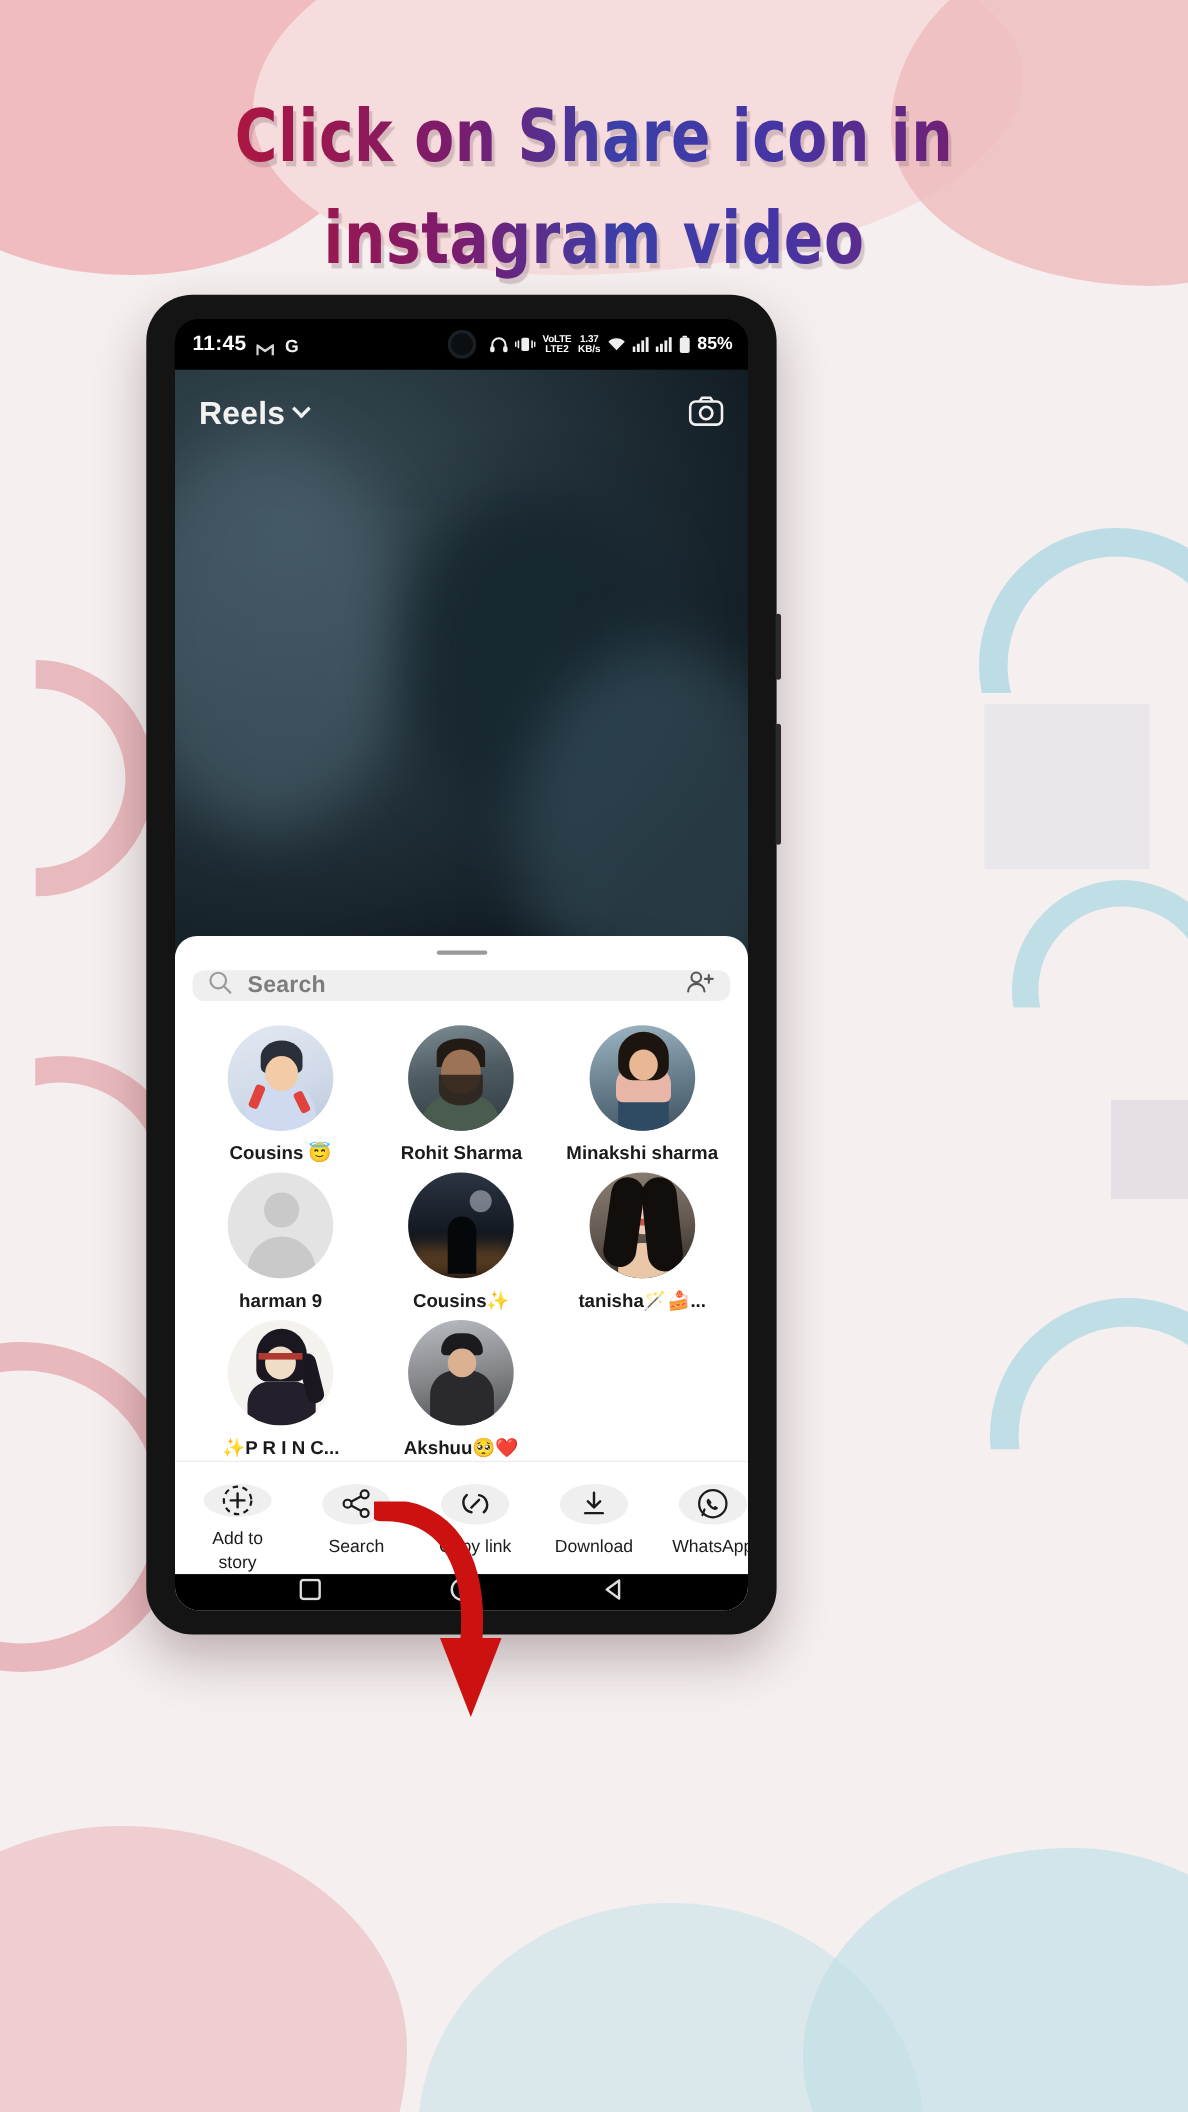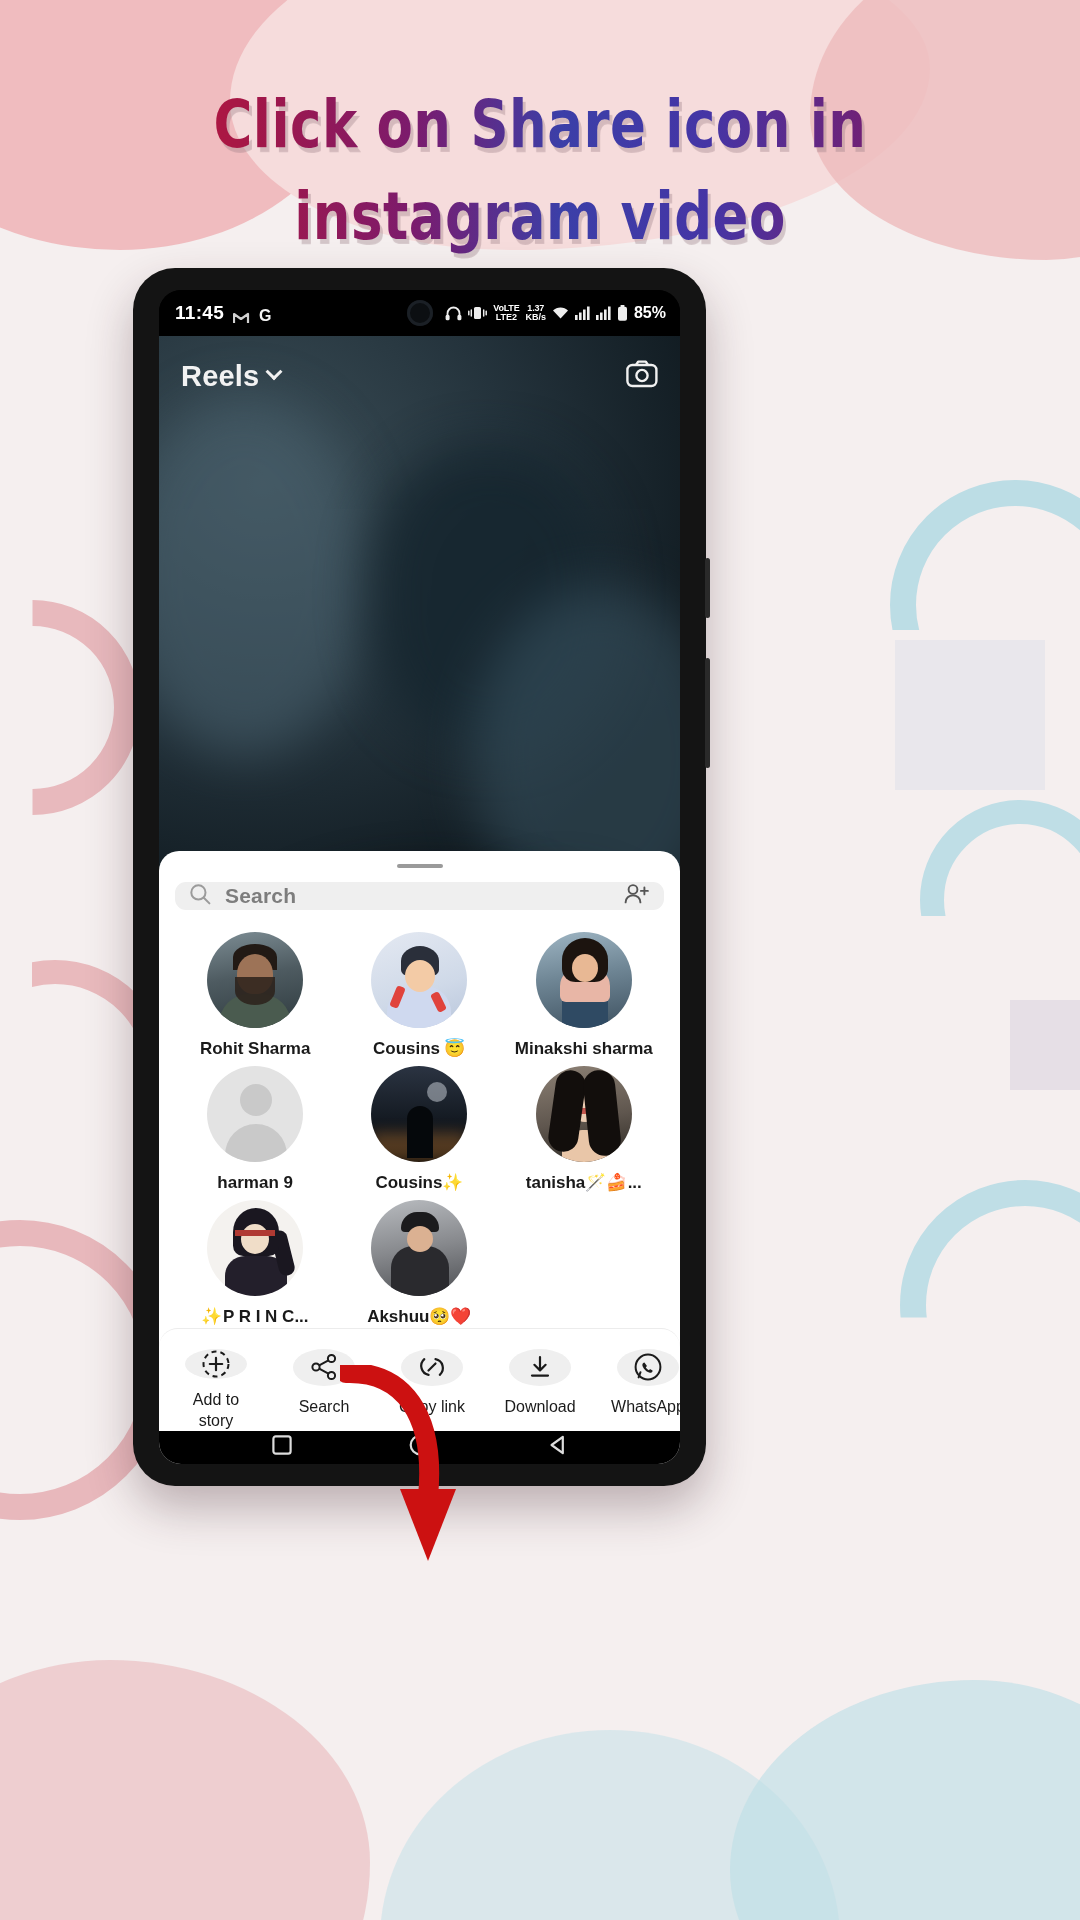--- a/index.html
+++ b/index.html
@@ -409,21 +409,20 @@
   .av-i .face { top:26px; left:36px; width:26px; height:26px; border-radius:50%; background:#dbb192; }
   .av-i .torso{ bottom:0; left:20px; width:58px; height:50px; border-radius:22px 22px 0 0; background:#2a2a2e; }
 
   
   .actions {
     border-top: 1px solid #ececec;
     padding: 20px 0 14px 18px;
     display: flex;
     gap: 30px;
     overflow: hidden;
-    border-radius: 19px;
   }
   .action {
     display: flex;
     flex-direction: column;
     align-items: center;
     flex: 0 0 auto;
     width: 78px;
     gap: 10px;
   }
   .action-ic {
@@ -596,38 +595,38 @@
               <circle cx="9" cy="6.5" r="4.4" fill="none" stroke="#555" stroke-width="1.9"></circle>
               <path d="M1.6 19.4c0-4.3 3.3-7 7.4-7s7.4 2.7 7.4 7" fill="none" stroke="#555" stroke-width="1.9" stroke-linecap="round"></path>
               <path d="M20.4 4.4v7M16.9 7.9h7" stroke="#555" stroke-width="1.9" stroke-linecap="round"></path>
             </svg>
         </span>
       </div>
 
       <div class="contacts">
 
         <div class="contact">
-          <div class="avatar av-a">
-            <i class="body"></i>
-              <i class="hair"></i>
-              <i class="face"></i>
-              <i class="beard"></i>
-          </div>
-          <div class="cname">Rohit Sharma</div>
-        </div>
-
-        <div class="contact">
           <div class="avatar av-b">
             <i class="shirt"></i>
               <i class="hair"></i>
               <i class="face"></i>
               <i class="r1"></i>
               <i class="r2"></i>
           </div>
           <div class="cname">Cousins 😇</div>
+        </div>
+
+        <div class="contact">
+          <div class="avatar av-a">
+            <i class="body"></i>
+              <i class="hair"></i>
+              <i class="face"></i>
+              <i class="beard"></i>
+          </div>
+          <div class="cname">Rohit Sharma</div>
         </div>
 
         <div class="contact">
           <div class="avatar av-c">
             <i class="jeans"></i>
               <i class="top"></i>
               <i class="hair"></i>
               <i class="face"></i>
           </div>
           <div class="cname">Minakshi sharma</div>

